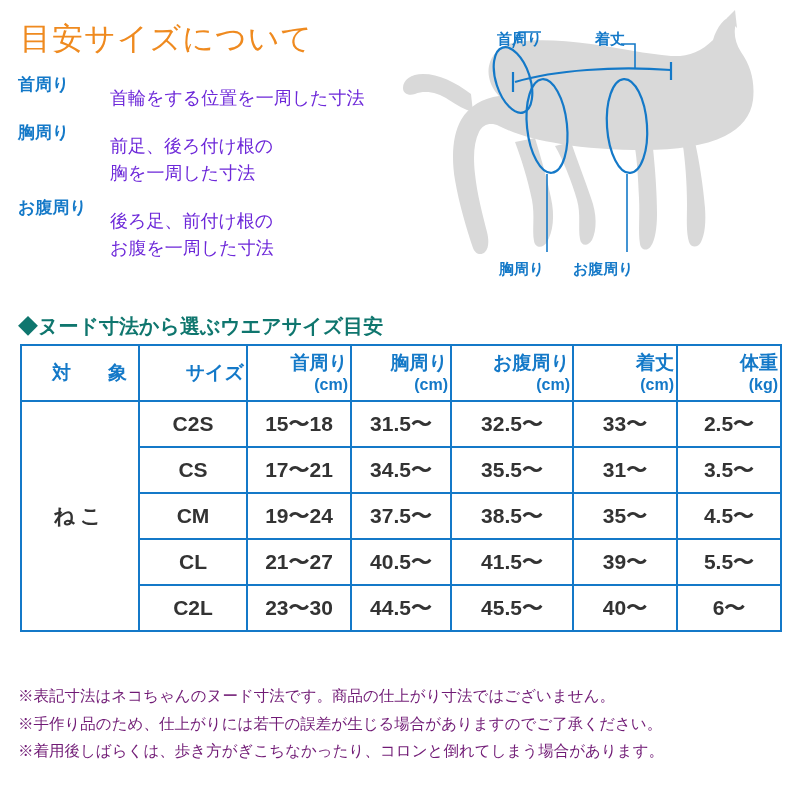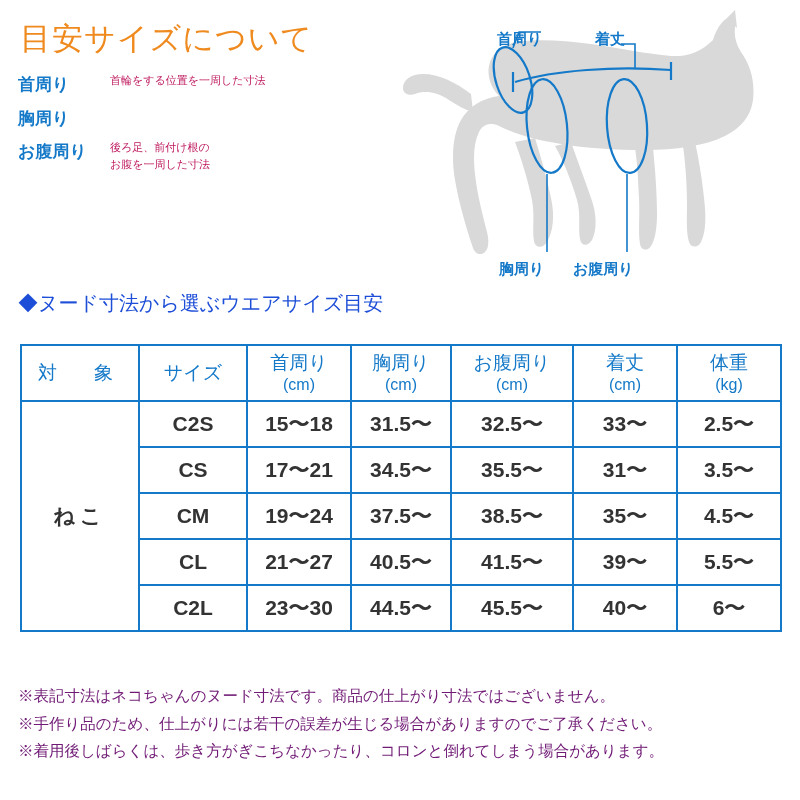--- a/index.html
+++ b/index.html
@@ -40,24 +40,25 @@
   .defterm {
     color: #1479c8;
     font-size: 17px;
     font-weight: bold;
     width: 92px;
     flex: 0 0 92px;
     line-height: 1.5;
   }
   .defterm.spaced { letter-spacing: 8px; }
   .defdesc {
-    color: #be185d;
-    font-size: 11px;
+    color: #6d28d9;
+    font-size: 18px;
     line-height: 1.5;
     white-space: pre-line;
+    margin-top: 13px;
   }
 
   
   .diagram {
     position: absolute;
     left: 395px; top: 8px;
     width: 400px; height: 290px;
   }
   .diag-label {
     position: absolute;
@@ -67,46 +68,47 @@
     white-space: nowrap;
   }
   .lbl-neck  { left: 102px; top: 22px; }
   .lbl-len   { left: 200px; top: 22px; }
   .lbl-chest { left: 104px; top: 252px; }
   .lbl-belly { left: 178px; top: 252px; }
 
   
   .subhead {
     position: absolute;
-    left: 18px; top: 290px;
+    left: 18px; top: 313px;
     font-size: 20px;
-    font-weight: normal;
-    color: #1d4ed8;
+    font-weight: bold;
+    color: #0f766e;
   }
 
   
   table.sizes {
     position: absolute;
     left: 20px; top: 344px;
     width: 760px;
     border-collapse: collapse;
     table-layout: fixed;
   }
   table.sizes th, table.sizes td {
     border: 2px solid #1479c8;
     text-align: center;
     color: #333;
   }
   table.sizes thead th {
     color: #1479c8;
     font-size: 19px;
-    font-weight: normal;
+    font-weight: bold;
     height: 56px;
     line-height: 1.25;
     padding: 2px;
+    text-align: right;
   }
   table.sizes thead th .unit { font-size: 16px; display: block; }
   table.sizes thead th.wide-space { letter-spacing: 9px; }
   table.sizes tbody td {
     height: 46px;
     font-size: 21px;
     font-weight: bold;
     padding: 4px 2px;
   }
   td.target {
@@ -137,20 +139,22 @@
 
   <div class="title">目安サイズについて</div>
 
   <div class="deflist">
     <div class="defrow">
       <div class="defterm">首周り</div>
       <div class="defdesc">首輪をする位置を一周した寸法</div>
     </div>
     <div class="defrow">
       <div class="defterm">胸周り</div>
+      <div class="defdesc">前足、後ろ付け根の
+胸を一周した寸法</div>
     </div>
     <div class="defrow">
       <div class="defterm">お腹周り</div>
       <div class="defdesc">後ろ足、前付け根の
 お腹を一周した寸法</div>
     </div>
   </div>
 
   <div class="diagram">
     <svg width="400" height="290" viewBox="0 0 400 290">

